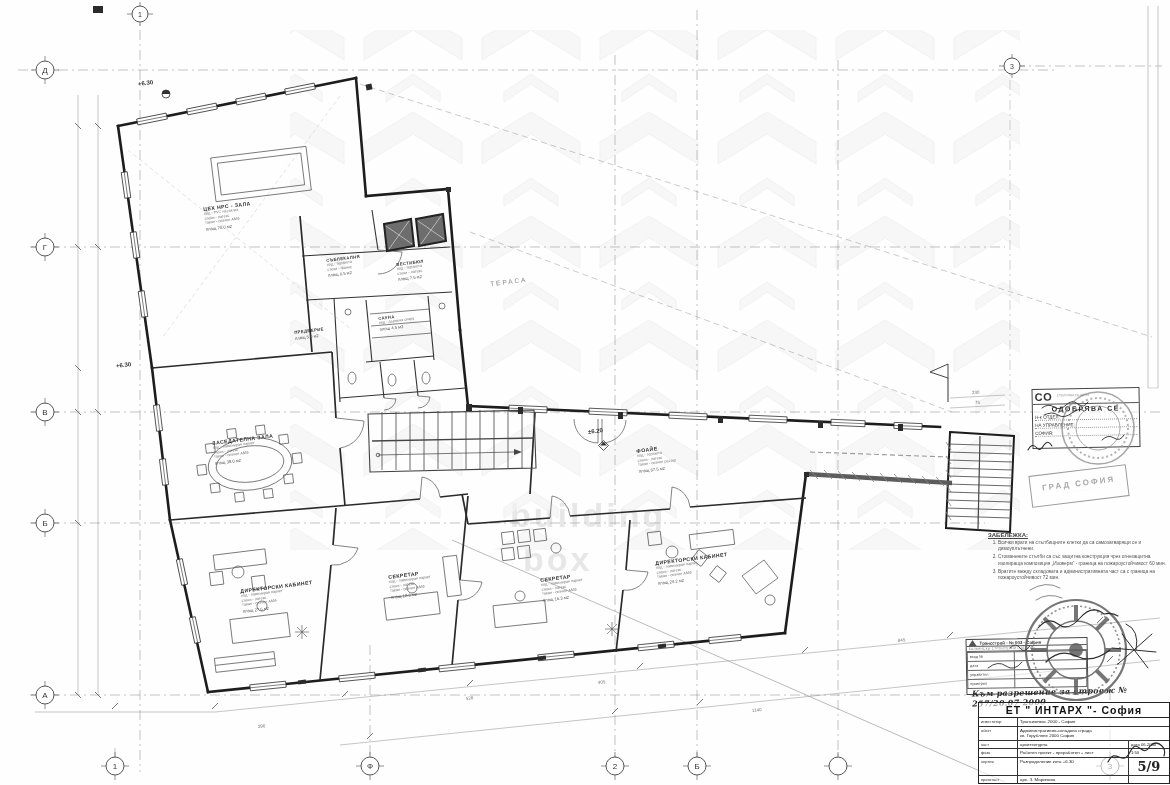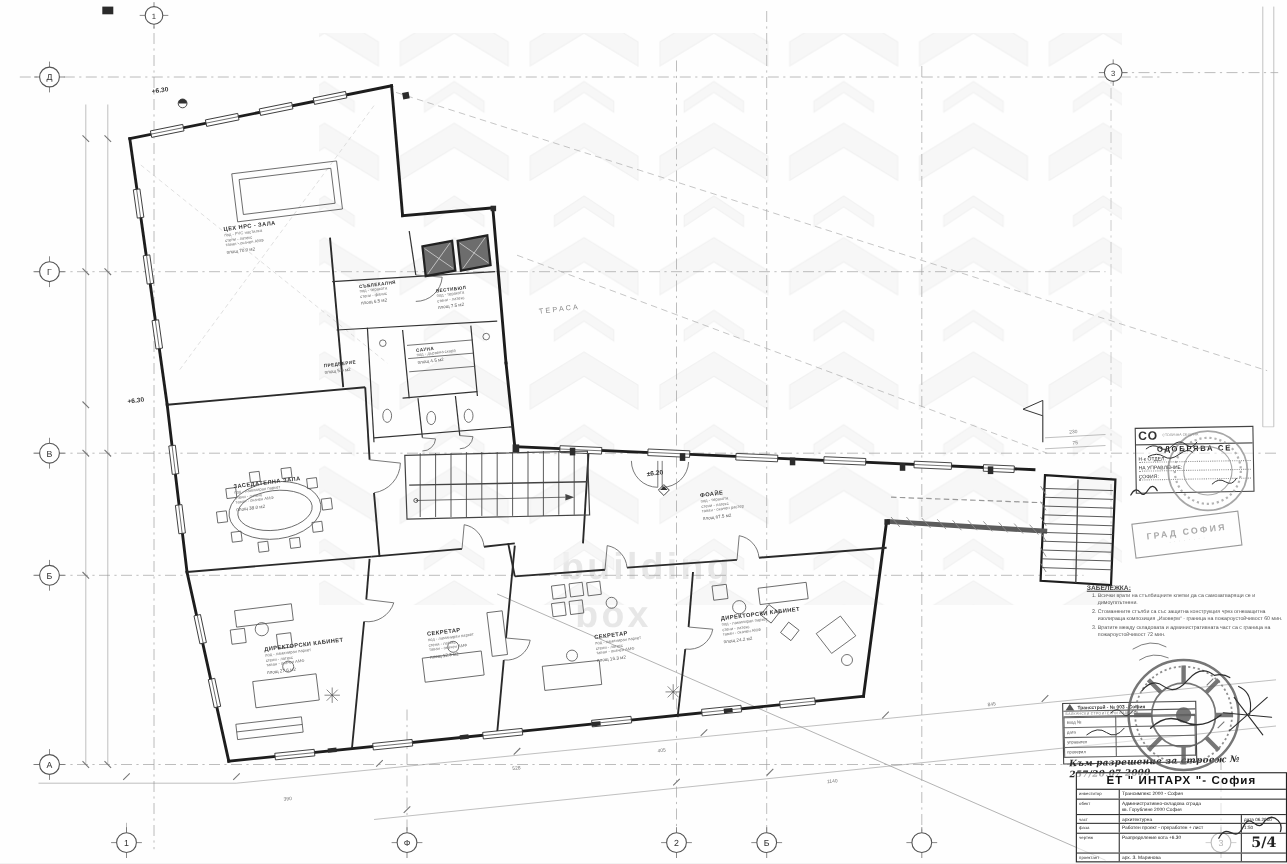--- a/index.html
+++ b/index.html
@@ -666,21 +666,21 @@
       <div class="ex">дата 06.2000</div>
     </div>
     <div class="r">
       <div class="lb">фаза</div>
       <div class="vl">Работен проект - преработен + лист</div>
       <div class="ex">1:50</div>
     </div>
     <div class="r">
       <div class="lb">чертеж</div>
       <div class="vl">Разпределение кота +6.30</div>
-      <div class="ex big">5/4</div>
+      <div class="ex big">5/9</div>
     </div>
     <div class="r">
       <div class="lb">проектант</div>
       <div class="vl">арх. З. Маринова</div>
       <div class="ex"></div>
     </div>
   </div>
 
   <svg id="ink" width="1170" height="785" viewBox="0 0 1170 785">
 

